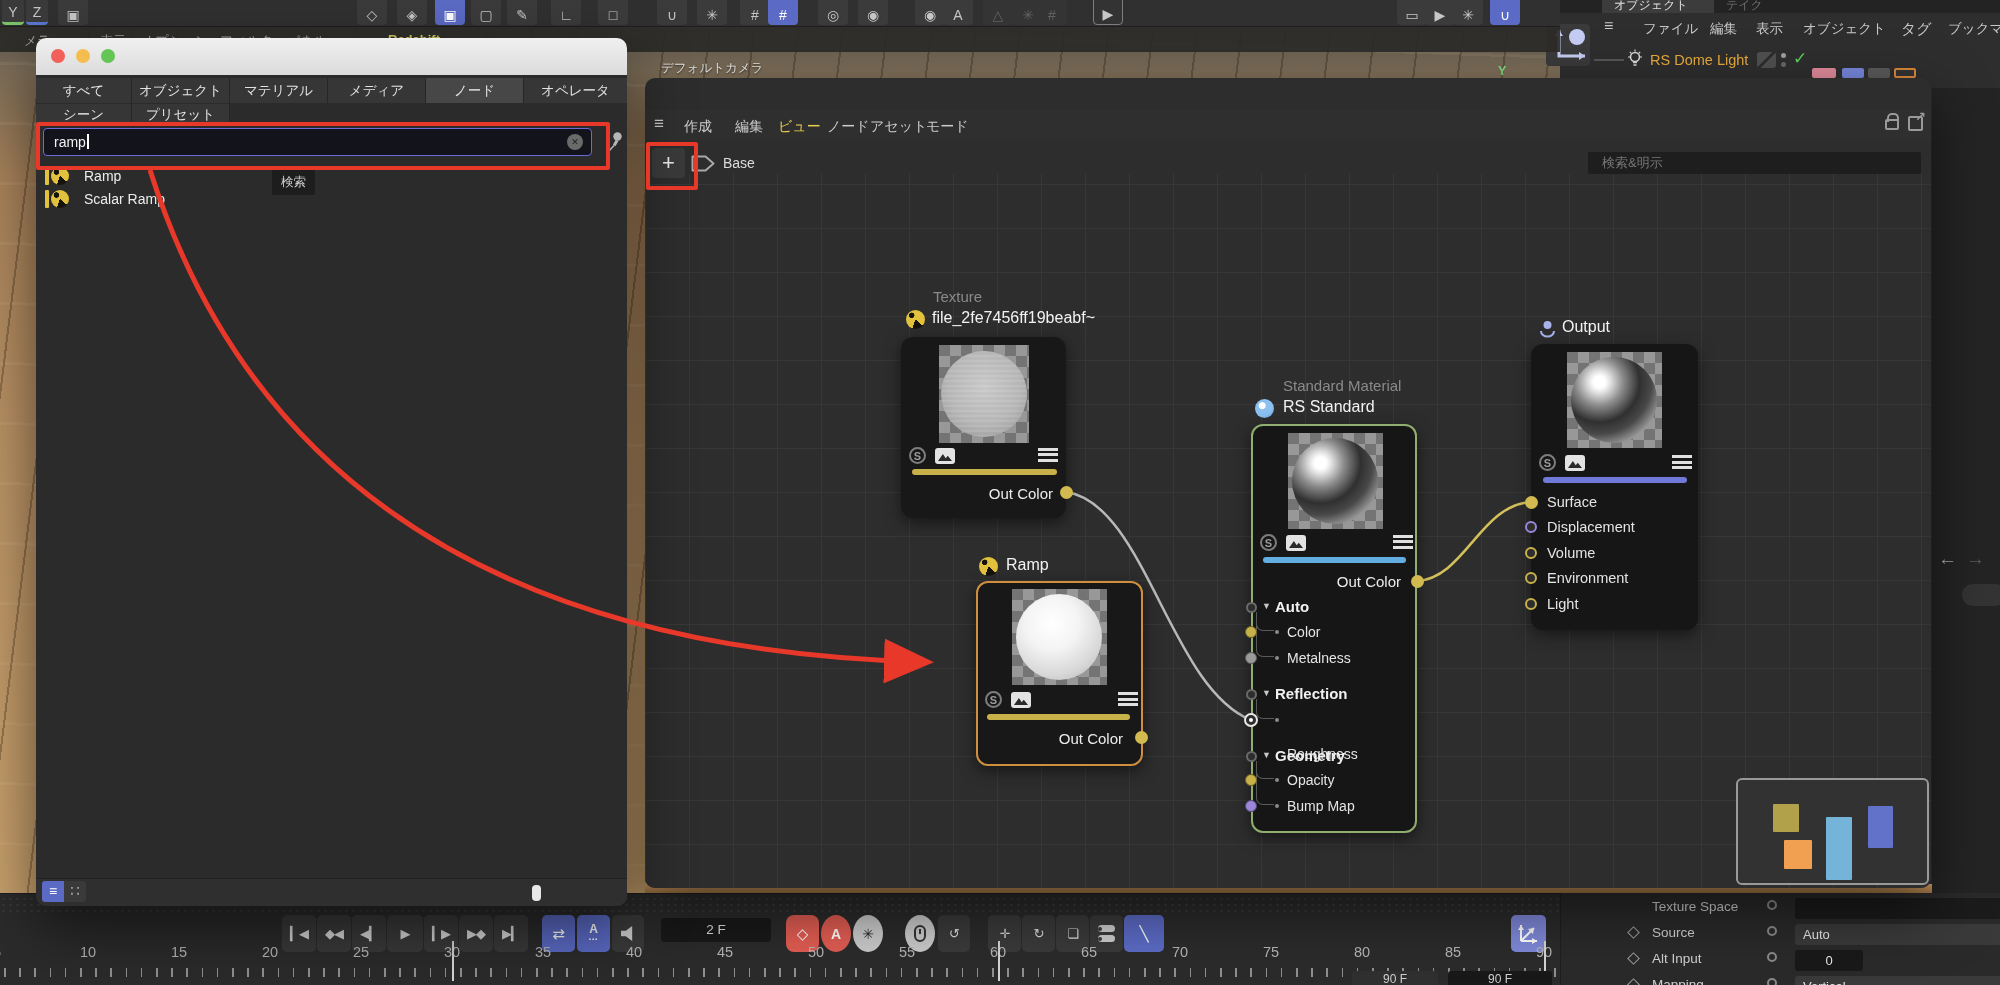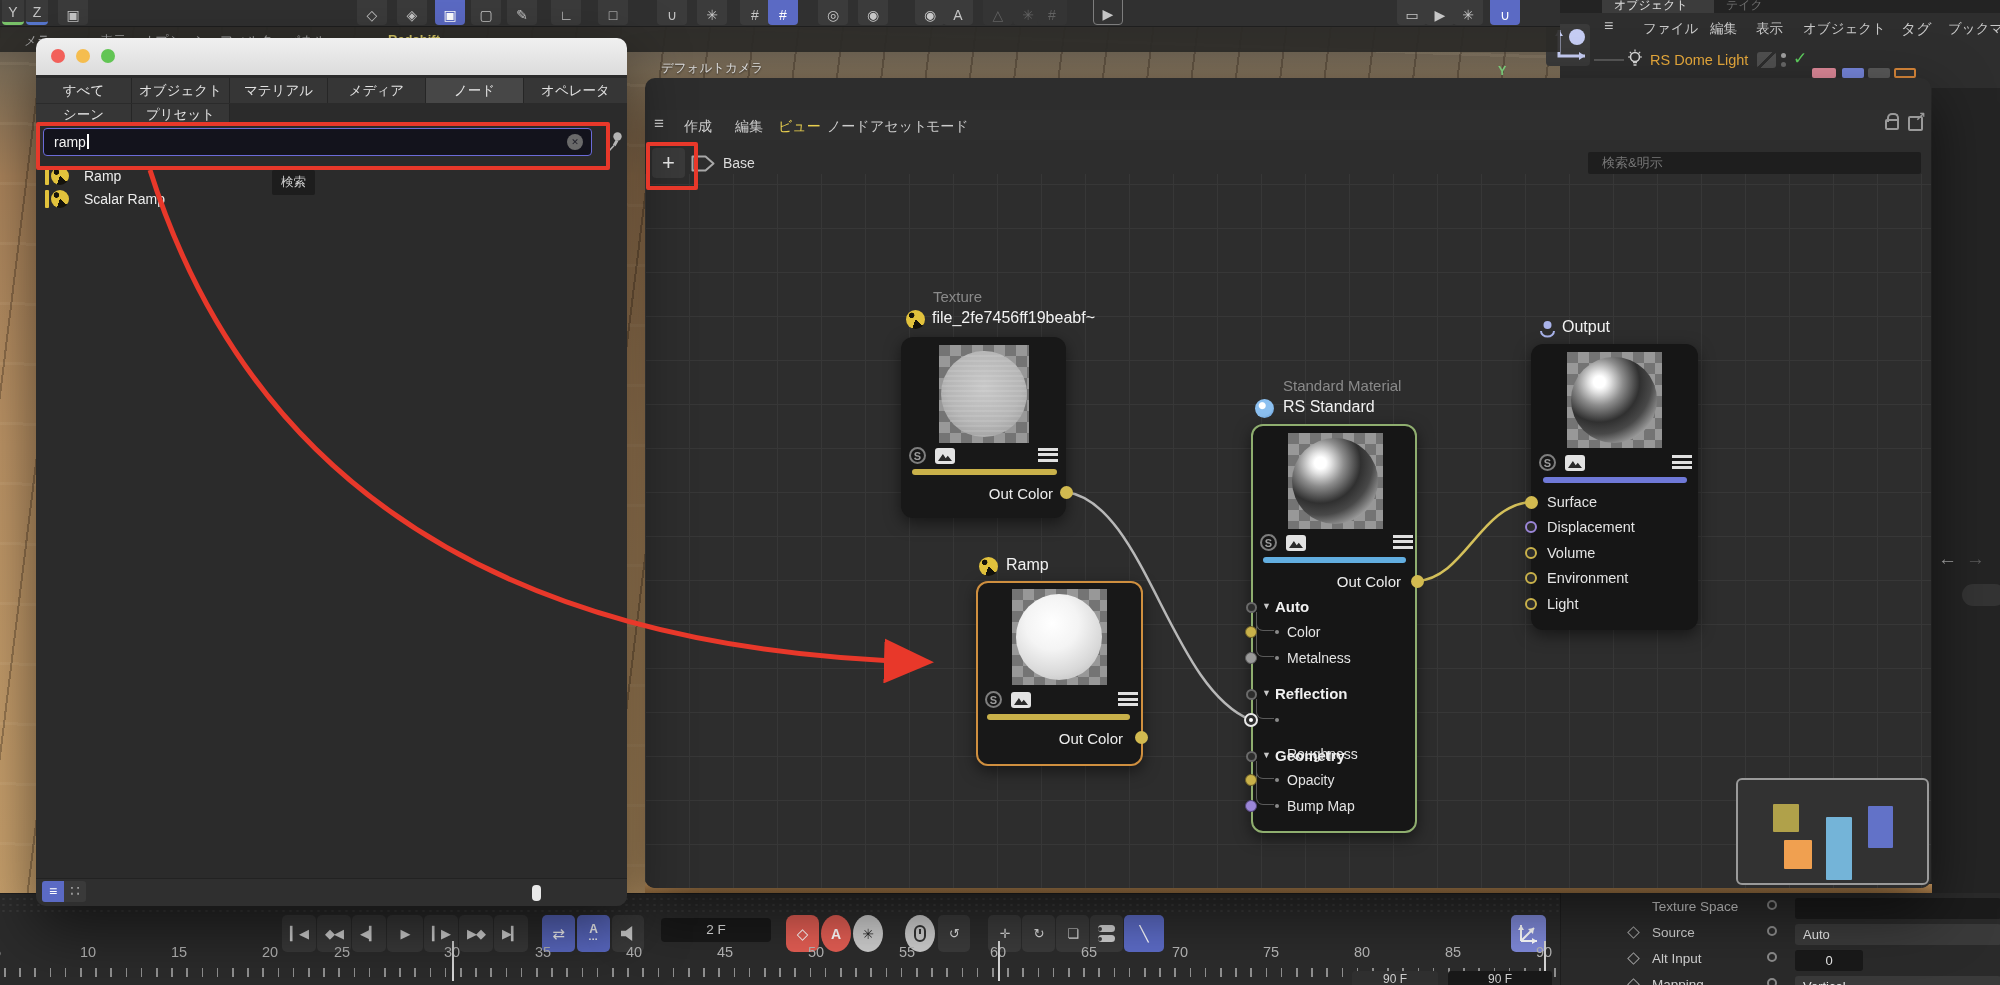--- a/index.html
+++ b/index.html
@@ -246,21 +246,21 @@
     <svg width="26" height="26" style="position:absolute;left:5px;top:5px">
       <path d="M5,21 H21 M5,21 V5 M5,21 L18,8" stroke="#fff" stroke-width="2" fill="none"></path>
       <path d="M21,21 l-5,-3 v6 z M5,5 l-3,5 h6 z M18,8 l-6,1 5,5 z" fill="#fff"></path>
     </svg>
   </div>
   <div class="a" style="left:0;top:45px;width:2000px;height:47px">
       <span class="rnum" style="left: -3px; top: 5px;">5</span>
       <span class="rnum" style="left: 88px; top: 5px;">10</span>
       <span class="rnum" style="left: 179px; top: 5px;">15</span>
       <span class="rnum" style="left: 270px; top: 5px;">20</span>
-      <span class="rnum" style="left: 342px; top: 5px;">25</span>
+      <span class="rnum" style="left: 361px; top: 5px;">25</span>
       <span class="rnum" style="left: 452px; top: 5px;">30</span>
       <span class="rnum" style="left: 543px; top: 5px;">35</span>
       <span class="rnum" style="left: 634px; top: 5px;">40</span>
       <span class="rnum" style="left: 725px; top: 5px;">45</span>
       <span class="rnum" style="left: 816px; top: 5px;">50</span>
       <span class="rnum" style="left: 907px; top: 5px;">55</span>
       <span class="rnum" style="left: 998px; top: 5px;">60</span>
       <span class="rnum" style="left: 1089px; top: 5px;">65</span>
       <span class="rnum" style="left: 1180px; top: 5px;">70</span>
       <span class="rnum" style="left: 1271px; top: 5px;">75</span>

